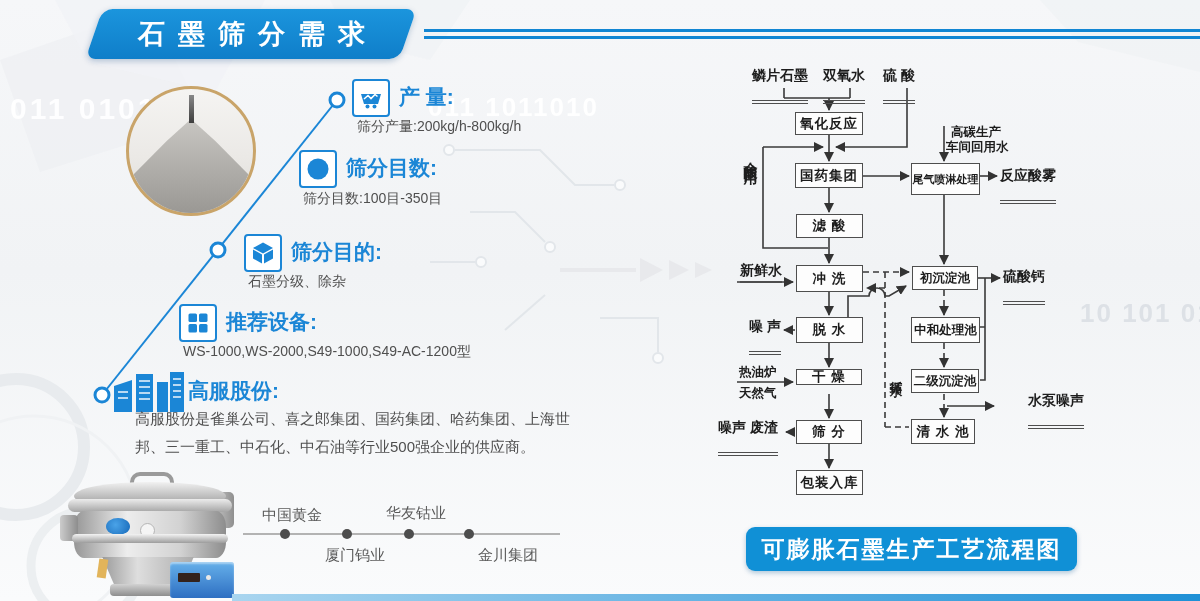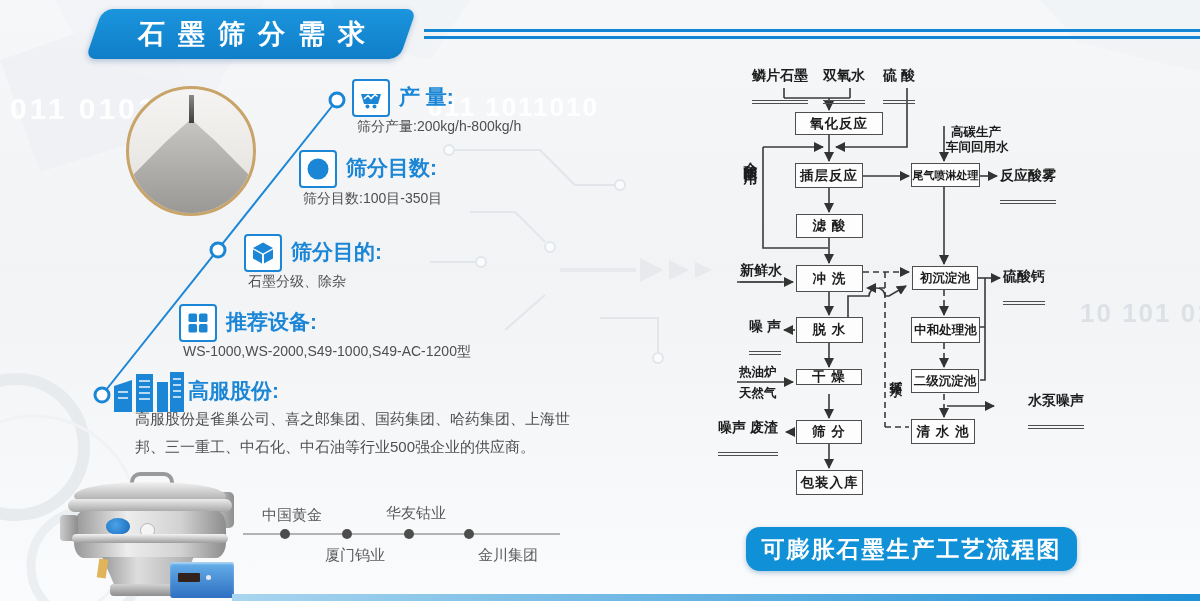--- a/index.html
+++ b/index.html
@@ -53,21 +53,21 @@
     display:flex;align-items:center;justify-content:center;white-space:nowrap;}
   .fc-box.tight{font-size:12.5px;letter-spacing:0;}
   .fc-box.xtight{font-size:11px;letter-spacing:0;}
   .fc-label{position:absolute;color:#1d1d1d;font-weight:bold;font-size:14px;white-space:nowrap;}
   .fc-label.small{font-size:12.5px;}
   .du{border-bottom:4px double #4e4e4e;padding-bottom:15px;}
   .su{border-bottom:2px solid #4e4e4e;padding-bottom:1px;}
   .vtext{writing-mode:vertical-rl;letter-spacing:3px;}
 
   .caption{position:absolute;left:746px;top:527px;width:331px;height:44px;background:#1090d6;
-    border-radius:14px;color:#fff;font-size:23px;font-weight:bold;letter-spacing:2px;
+    border-radius:9px;color:#fff;font-size:23px;font-weight:bold;letter-spacing:2px;
     display:flex;align-items:center;justify-content:center;box-shadow:0 2px 5px rgba(0,80,140,.3);}
 
   .bbar{position:absolute;left:232px;top:594px;width:968px;height:7px;
     background:linear-gradient(90deg,#a9d5ef,#1e90d6);}
 
   
   .machine{position:absolute;left:62px;top:468px;width:178px;height:132px;}
   .machine div{position:absolute;}
   .m-handle{left:68px;top:4px;width:44px;height:16px;border:4px solid #9a9a9a;border-bottom:none;border-radius:10px 10px 0 0;box-sizing:border-box;}
   .m-lid{left:12px;top:14px;width:152px;height:28px;border-radius:50%;
@@ -280,30 +280,30 @@
       <path d="M944 290 V315" marker-end="url(#ah)"></path>
       <path d="M944 343 V367" marker-end="url(#ah)"></path>
       <path d="M944 394 V417" marker-end="url(#ah)"></path>
     </g>
   </svg>
 
   <div class="fc-label du" style="left:752px;top:67px;">鳞片石墨</div>
   <div class="fc-label du" style="left:823px;top:67px;">双氧水</div>
   <div class="fc-label du" style="left:883px;top:67px;">硫 酸</div>
 
-  <div class="fc-box" style="left:795px;top:112px;width:88px;height:23px;">氧化反应</div>
-  <div class="fc-box" style="left:795px;top:163px;width:68px;height:25px;">插层反应</div>
+  <div class="fc-box" style="left:795px;top:112px;width:68px;height:23px;">氧化反应</div>
+  <div class="fc-box" style="left:795px;top:163px;width:68px;height:25px;">国药集团</div>
   <div class="fc-box" style="left:796px;top:214px;width:67px;height:24px;">滤 酸</div>
   <div class="fc-box" style="left:796px;top:265px;width:67px;height:27px;">冲 洗</div>
   <div class="fc-box" style="left:796px;top:317px;width:67px;height:26px;">脱 水</div>
   <div class="fc-box" style="left:796px;top:369px;width:66px;height:16px;">干 燥</div>
   <div class="fc-box" style="left:796px;top:420px;width:66px;height:24px;">筛 分</div>
   <div class="fc-box" style="left:796px;top:470px;width:67px;height:25px;">包装入库</div>
 
-  <div class="fc-box xtight" style="left:911px;top:163px;width:69px;height:24px;">尾气喷淋处理</div>
+  <div class="fc-box xtight" style="left:911px;top:163px;width:69px;height:32px;">尾气喷淋处理</div>
   <div class="fc-box tight" style="left:912px;top:266px;width:66px;height:24px;">初沉淀池</div>
   <div class="fc-box tight" style="left:911px;top:317px;width:69px;height:26px;">中和处理池</div>
   <div class="fc-box tight" style="left:911px;top:369px;width:68px;height:24px;">二级沉淀池</div>
   <div class="fc-box" style="left:911px;top:419px;width:64px;height:25px;">清 水 池</div>
 
   <div class="fc-label vtext" style="left:742px;top:151px;height:100px;">余酸回用</div>
   <div class="fc-label small" style="left:951px;top:124px;">高碳生产</div>
   <div class="fc-label small" style="left:946px;top:139px;">车间回用水</div>
   <div class="fc-label du" style="left:1000px;top:167px;">反应酸雾</div>
   <div class="fc-label su" style="left:740px;top:262px;">新鲜水</div>

